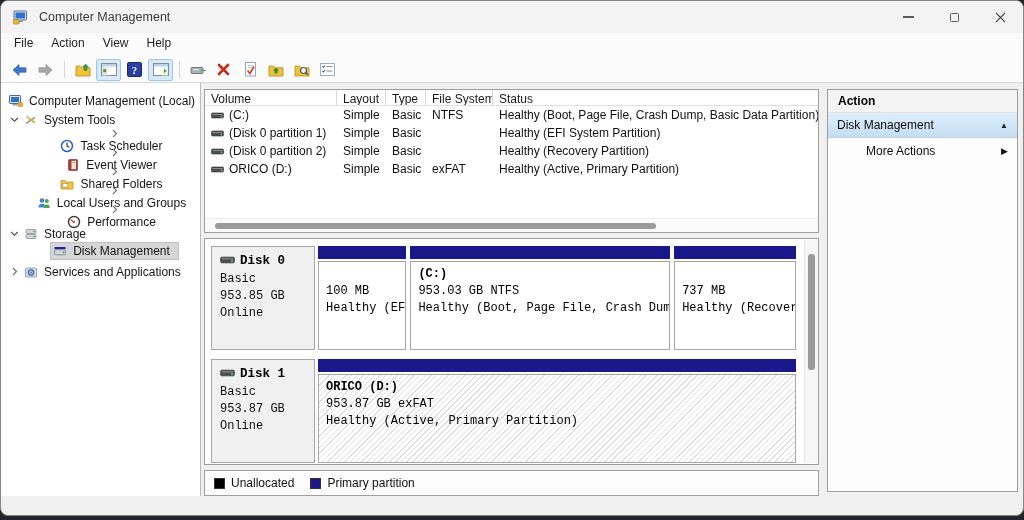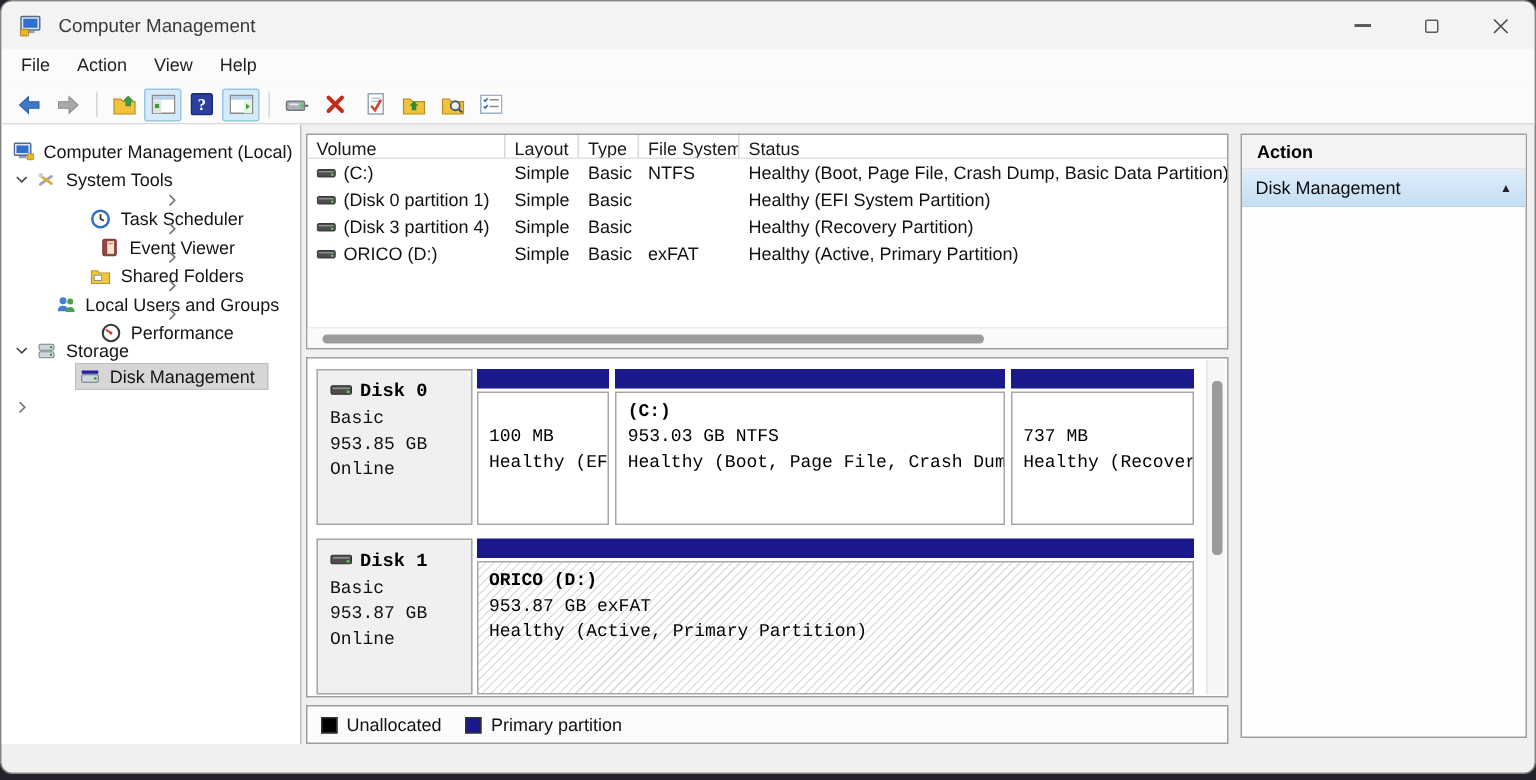--- a/index.html
+++ b/index.html
@@ -384,20 +384,30 @@
             <span class="tlabel">Disk Management</span>
           </span>
       </div>
 
       <div class="titem pad1">
         <span class="chev">
             <svg width="9" height="9" viewBox="0 0 9 9">
               <path d="M3 1 L6.5 4.5 L3 8" fill="none" stroke="#707070" stroke-width="1.1"></path>
             </svg>
           </span>
+        <span class="trow-body">
+            <span class="ticon">
+          <svg width="14" height="14" viewBox="0 0 14 14">
+                <rect x="1.5" y="3" width="11" height="9" rx="1" fill="#d7dde4" stroke="#7a8694" stroke-width="0.7"></rect>
+                <circle cx="7" cy="7.5" r="2.6" fill="none" stroke="#3b68b0" stroke-width="1.4"></circle>
+                <circle cx="7" cy="7.5" r="0.9" fill="#3b68b0"></circle>
+              </svg>
+        </span>
+            <span class="tlabel">Services and Applications</span>
+          </span>
       </div>
     </div>
 
     <div class="middle">
 
       <div class="vol-panel">
         <div class="vol-header">
           <div class="vh-cell c-volume">Volume</div>
           <div class="vh-cell c-layout">Layout</div>
           <div class="vh-cell c-type">Type</div>
@@ -435,21 +445,21 @@
           <div class="vr-cell c-status">Healthy (EFI System Partition)</div>
         </div>
 
         <div class="vol-row">
           <div class="vr-cell c-volume vr-vol">
               <span><svg width="13" height="7" viewBox="0 0 13 7">
                   <rect x="0.5" y="1" width="12" height="5" rx="1" fill="#4d4d4d" stroke="#2e2e2e" stroke-width="0.6"></rect>
                   <rect x="1.5" y="2" width="10" height="1" fill="#8c8c8c"></rect>
                   <circle cx="10.5" cy="4.5" r="0.9" fill="#57c957"></circle>
                 </svg></span>
-              <span>(Disk 3 partition 4)</span>
+              <span>(Disk 0 partition 2)</span>
             </div>
           <div class="vr-cell c-layout">Simple</div>
           <div class="vr-cell c-type">Basic</div>
           <div class="vr-cell c-fs"></div>
           <div class="vr-cell c-status">Healthy (Recovery Partition)</div>
         </div>
 
         <div class="vol-row">
           <div class="vr-cell c-volume vr-vol">
               <span><svg width="13" height="7" viewBox="0 0 13 7">
@@ -557,15 +567,19 @@
         </div>
       </div>
     </div>
 
     <div class="actions">
       <div class="act-title">Action</div>
       <div class="act-group">
         <span>Disk Management</span>
         <span class="act-caret">▲</span>
       </div>
+      <div class="act-more">
+        <span>More Actions</span>
+        <span class="act-arrow">▶</span>
+      </div>
     </div>
   </div>
 </div>
 
 </body></html>

